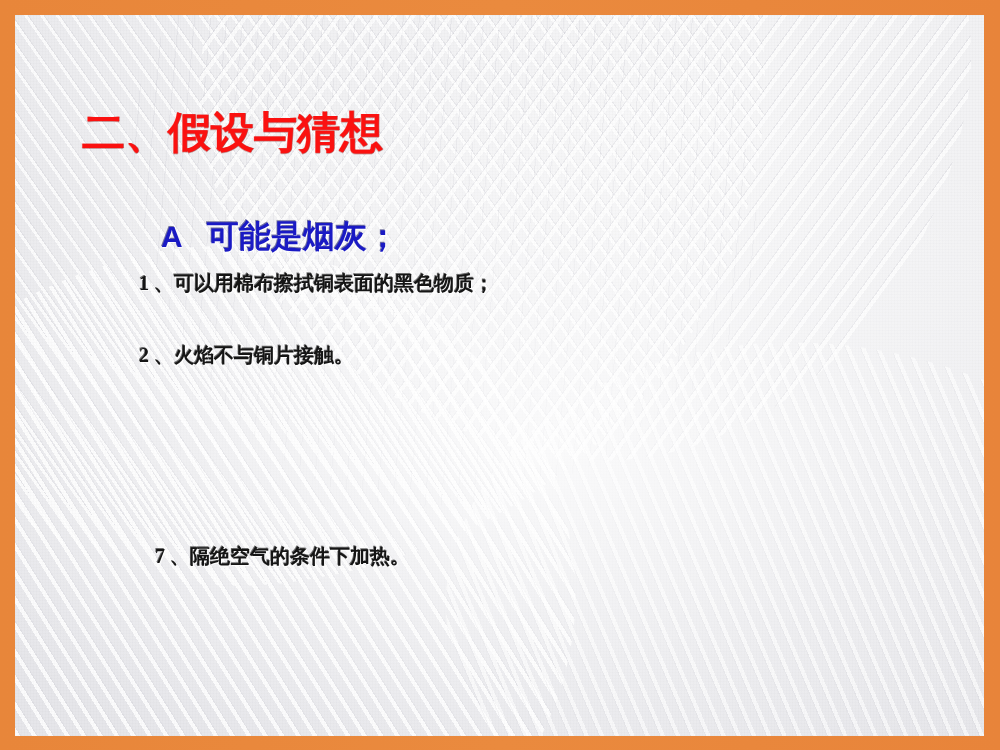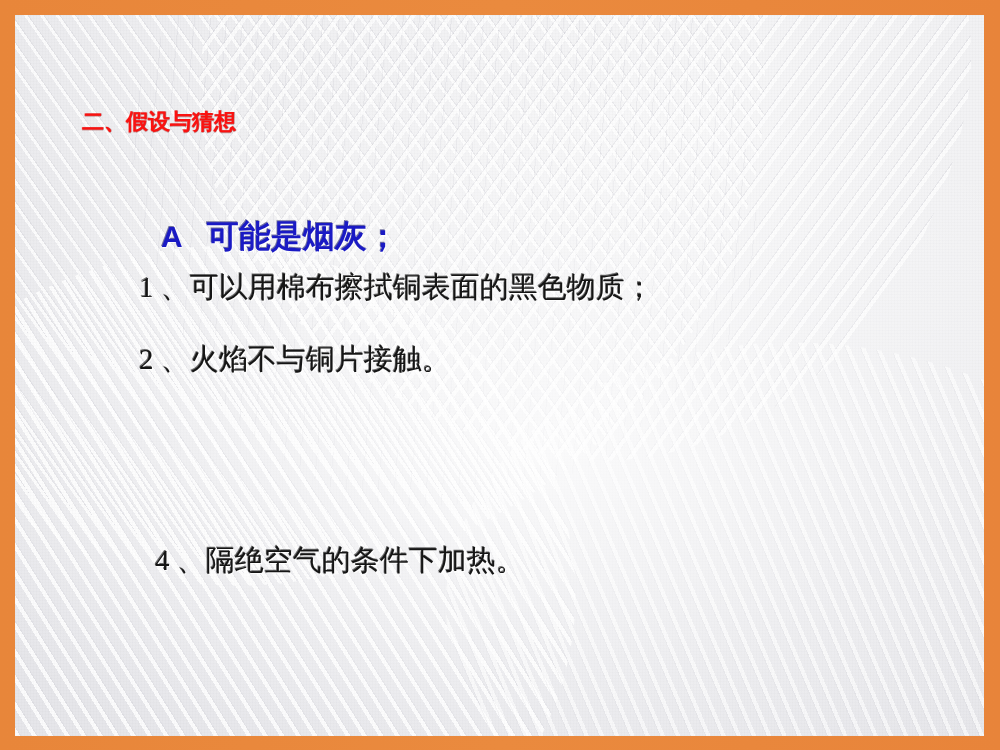--- a/index.html
+++ b/index.html
@@ -132,21 +132,21 @@
     font-family: "Liberation Serif", "DejaVu Serif", serif;
   }
   .latin {
     font-family: "Liberation Sans", "DejaVu Sans", sans-serif;
     font-weight: bold;
   }
 
   #title {
     left: 67px;
     top: 96px;
-    font-size: 22px;
+    font-size: 43px;
     color: #fb1110;
     font-weight: bold;
     text-shadow:
       0.7px 0 0 rgba(140,0,0,0.45),
       -0.5px 0 0 rgba(255,120,110,0.5),
       0 0.7px 0 rgba(130,0,0,0.35);
   }
 
   #item-a {
     left: 82px;
@@ -167,22 +167,22 @@
     color: #1a1ac4;
     font-weight: bold;
     text-shadow:
       0.8px 0.8px 0 rgba(255,255,255,0.85),
       -0.7px -0.7px 0 rgba(10,10,90,0.55);
   }
   #item-b .tag { font-size: 30px; }
 
   .body-line {
     color: #151515;
-    font-size: 29px;
-    font-weight: normal;
+    font-size: 20px;
+    font-weight: bold;
     text-shadow:
       0.9px 0.9px 0 rgba(255,255,255,0.9),
       -0.7px -0.7px 0 rgba(0,0,0,0.55),
       0 0 1px rgba(0,0,0,0.25);
   }
   #sub-a-1 { left: 124px; top: 258px; }
   #sub-a-2 { left: 124px; top: 330px; }
   #sub-b-1 { left: 140px; top: 531px; }
 </style>
 </head>
@@ -207,17 +207,17 @@
 
       <div class="line" id="item-a">
         <span class="latin tag">A</span><span class="cn">   </span><span class="cn">可能是烟灰；</span>
       </div>
 
       <div class="line cn body-line" id="sub-a-1">1 、可以用棉布擦拭铜表面的黑色物质；</div>
 
       <div class="line cn body-line" id="sub-a-2">2 、火焰不与铜片接触。</div>
 
 
-      <div class="line cn body-line" id="sub-b-1">4 、隔绝空气的条件下加热。</div>
+      <div class="line cn body-line" id="sub-b-1">7 、隔绝空气的条件下加热。</div>
 
     </div>
   </div>
 </div>
 
 </body></html>

